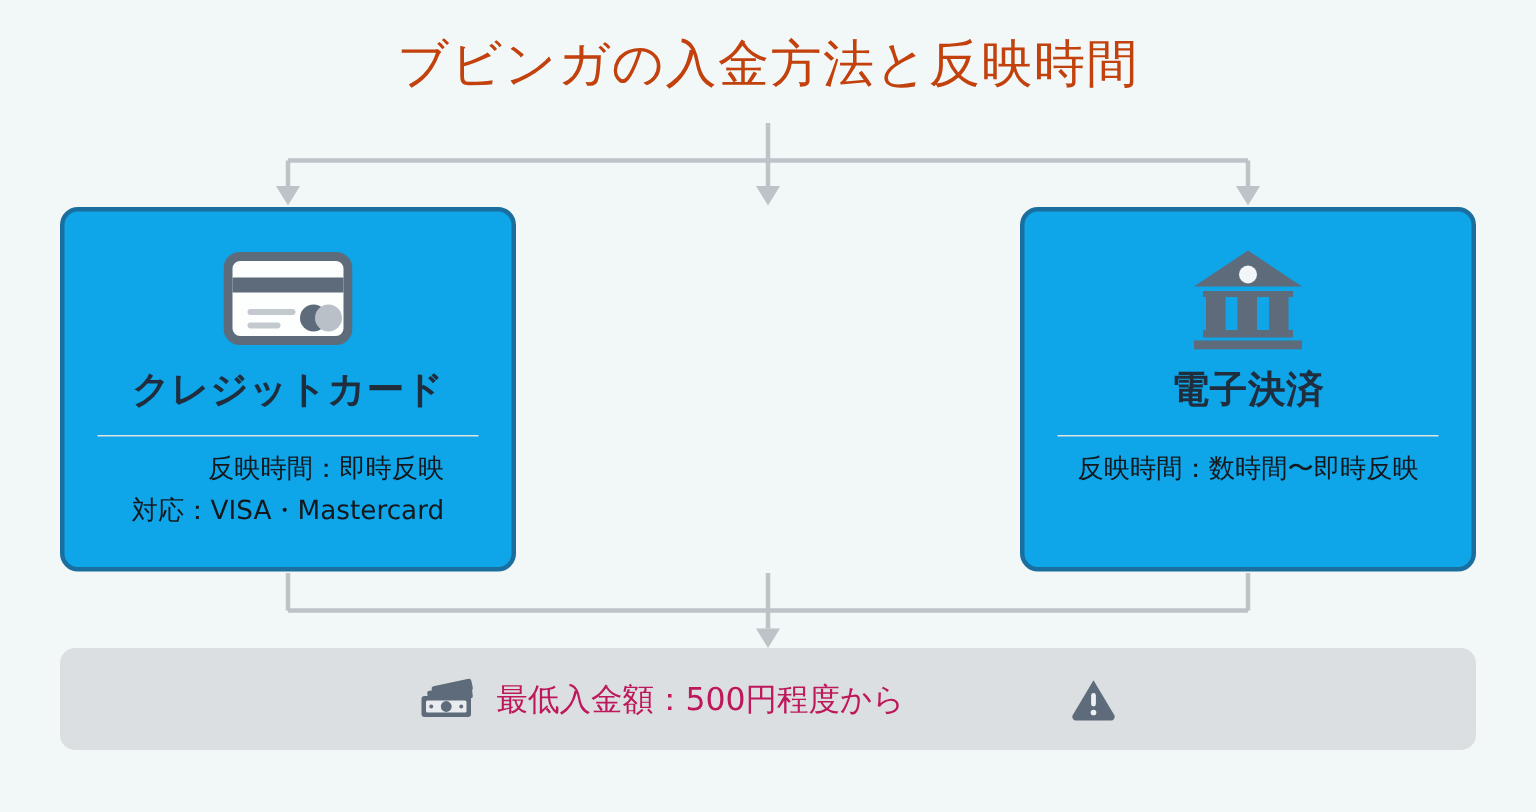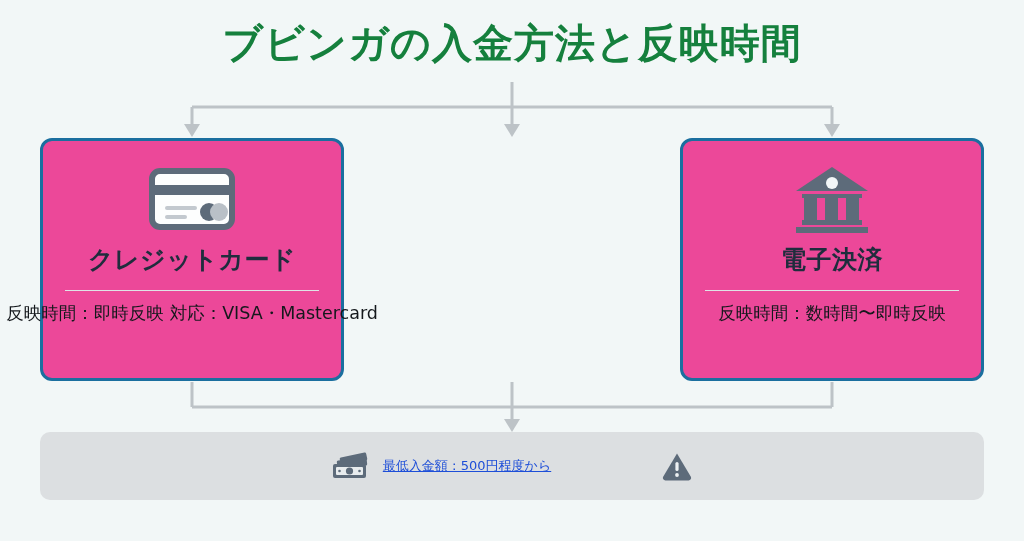--- a/index.html
+++ b/index.html
@@ -12,23 +12,23 @@
     position:relative;
   }
 
   
   #title-bar {
     position:absolute;
     top:0; left:0; width:1024px; height:86px;
     display:flex; align-items:center; justify-content:center;
   }
   #page-title {
-    font-size:40px;
-    font-weight:bold;
-    color:#15803d;
+    font-size:34px;
+    font-weight:normal;
+    color:#c2410c;
     letter-spacing:1px;
     white-space:nowrap;
   }
 
   
   .connectors {
     position:absolute; left:0; top:0;
     width:1024px; height:541px;
     pointer-events:none;
   }
@@ -36,21 +36,21 @@
   
   #cards-row {
     position:absolute;
     left:40px; top:138px;
     width:944px; height:243px;
     display:flex;
     justify-content:space-between;
   }
   .card {
     width:304px; height:243px;
-    background:#ec4899;
+    background:#0ea5e9;
     border:3px solid #1b6f9f;
     border-radius:12px;
     display:flex;
     flex-direction:column;
     align-items:center;
     padding-top:22px;
   }
   .card-icon {
     height:72px;
     display:flex; align-items:center; justify-content:center;
@@ -63,21 +63,21 @@
     white-space:nowrap;
     letter-spacing:0.5px;
   }
   .card-divider {
     width:254px; height:1px;
     background:#dfe3e6;
     margin-top:14px;
   }
   .card-lines {
     margin-top:12px;
-    display:flex; flex-direction:row;
+    display:flex; flex-direction:column;
     align-items:flex-end; gap:6px;
   }
   .card-line {
     font-size:17.5px;
     color:#14181c;
     white-space:nowrap;
     line-height:1.25;
   }
 
   
@@ -89,24 +89,23 @@
     border-radius:10px;
     display:flex;
     align-items:center;
     justify-content:center;
     gap:110px;
   }
   .footer-item {
     display:flex; align-items:center; gap:12px;
   }
   .footer-text {
-    font-size:13px;
-    color:#1d4ed8;
-    white-space:nowrap;
-    text-decoration:underline;
+    font-size:21px;
+    color:#be185d;
+    white-space:nowrap;
   }
   .footer-icon { display:flex; align-items:center; }
 </style>
 </head>
 <body>
 
 <div id="title-bar">
   <div id="page-title">ブビンガの入金方法と反映時間</div>
 </div>
 

